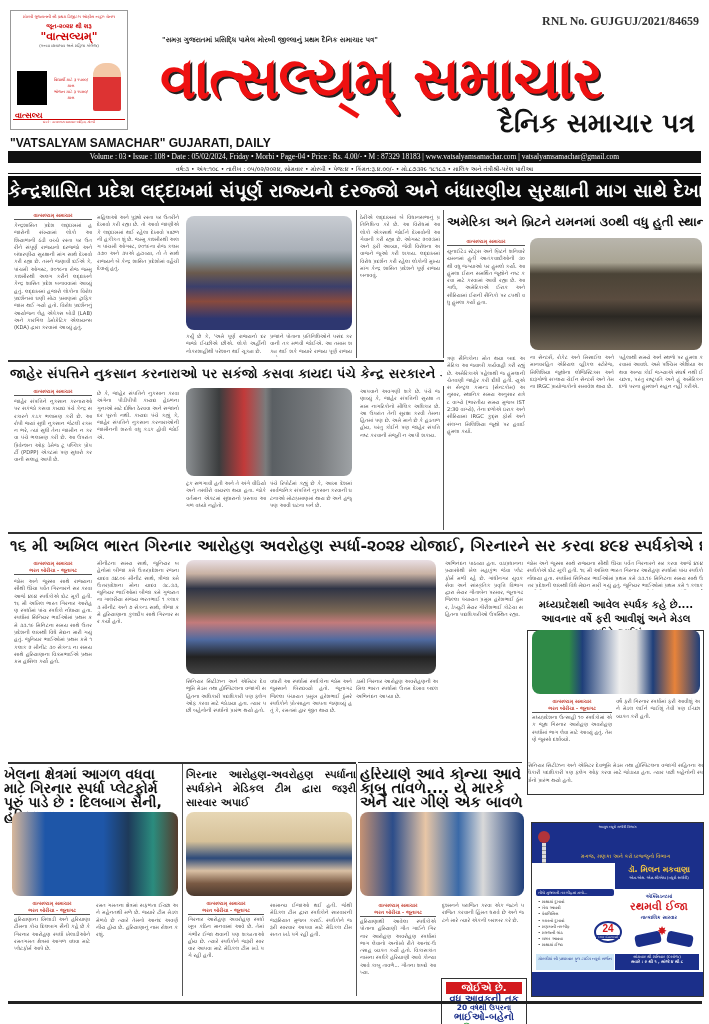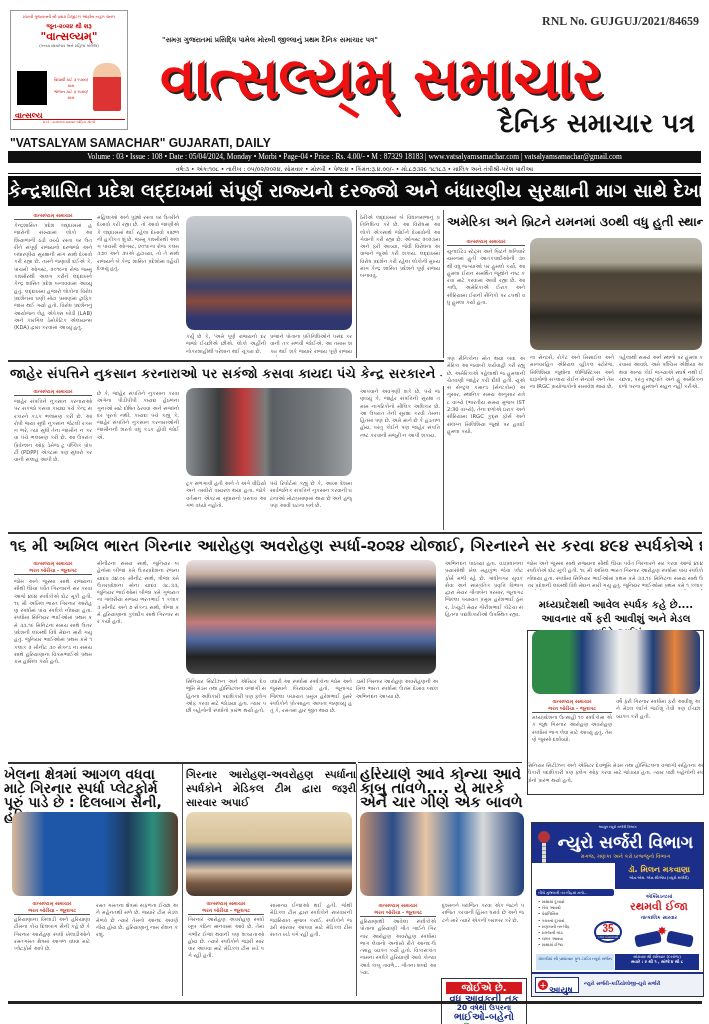--- a/index.html
+++ b/index.html
@@ -53,21 +53,21 @@
   <div class="ad-brand">વાત્સલ્ય</div>
   <div class="ad-foot">સંપર્ક : વાત્સલ્યમ સમાચાર ઓફિસ, મોરબી</div>
 </div>
 
 <div class="abs rnl">RNL No. GUJGUJ/2021/84659</div>
 <div class="abs tagline">"સમગ્ર ગુજરાતમાં પ્રસિદ્ધિ પામેલ મોરબી જીલ્લાનું પ્રથમ દૈનિક સમાચાર પત્ર"</div>
 <div class="abs logo">વાત્સલ્યમ્ સમાચાર</div>
 <div class="abs" style="left:338px;top:108px;width:22px;height:5px;background:#e11;transform:rotate(32deg);"></div>
 <div class="abs sublogo">દૈનિક સમાચાર પત્ર</div>
 <div class="abs eng-title">"VATSALYAM SAMACHAR" GUJARATI, DAILY</div>
-<div class="abs infobar">Volume : 03 • Issue : 108 • Date : 05/04/2024, Monday  • Morbi • Page-04 • Price : Rs. 4.00/- • M : 87329 18183 | www.vatsalyamsamachar.com | vatsalyamsamachar@gmail.com</div>
+<div class="abs infobar">Volume : 03 • Issue : 108 • Date : 05/02/2024, Friday  • Morbi • Page-04 • Price : Rs. 4.00/- • M : 87329 18183 | www.vatsalyamsamachar.com | vatsalyamsamachar@gmail.com</div>
 <div class="abs gujbar">વર્ષ:૩  •  અંક:૧૦૮  •  તારીખ : ૦૫/૦૨/૨૦૨૪, સોમવાર  •  મોરબી  •  પેજ:૪  •  કિંમત:રૂ.૪.૦૦/-  •  મો.૮૭૩૨૯ ૧૮૧૮૩  •  માલિક અને તંત્રીશ્રી-પરેશ પારીઆ</div>
 <div class="abs lead">કેન્દ્રશાસિત પ્રદેશ લદ્દાખમાં સંપૂર્ણ રાજ્યનો દરજ્જો અને બંધારણીય સુરક્ષાની માગ સાથે દેખાવો</div>
 
 <div class="abs byline" style="left:14px;top:212px;width:78px;border-bottom:1px solid #555;">વાત્સલ્યમ્ સમાચાર</div>
 <div class="abs txt" style="left:14px;top:222px;width:78px;height:130px;">કેન્દ્રશાસિત પ્રદેશ લદ્દાખમાં હજારોની સંખ્યામાં લોકો આ શિયાળાની ઠંડી વચ્ચે રસ્તા પર ઉતરીને સંપૂર્ણ રાજ્યનો દરજ્જો અને બંધારણીય સુરક્ષાની માંગ સાથે દેખાવો કરી રહ્યા છે. તમને જણાવી દઈએ કે, પાંચમી ઓગસ્ટ, ૨૦૧૯ના રોજ જમ્મુ કાશ્મીરથી અલગ કરીને લદ્દાખને કેન્દ્ર શાસિત પ્રદેશ બનાવવામાં આવ્યું હતું. લદ્દાખમાં હજારો લોકોના વિરોધ પ્રદર્શનમાં ઘણી મોટા પ્રમાણમાં ટ્રાફિક જામ થઈ ગયો હતો. વિરોધ પ્રદર્શનનું આયોજન લેહ એપેક્સ બોડી (LAB) અને કારગિલ ડેમોક્રેટિક એલાયન્સ (KDA) દ્વારા કરવામાં આવ્યું હતું.</div>
 <div class="abs txt" style="left:97px;top:214px;width:82px;height:140px;">મહિલાઓ અને પુરૂષો રસ્તા પર ઉતરીને દેખાવો કરી રહ્યા છે. તો આવો જાણીએ કે લદ્દાખમાં થઈ રહેલા દેખાવો પાછળની હકીકત શું છે. જમ્મુ કાશ્મીરથી અલગ પાંચમી ઓગસ્ટ, ૨૦૧૯ના રોજ કલમ ૩૭૦ અને ૩૫એ હટાવ્યા, તો તે સાથે રાજ્યને બે કેન્દ્ર શાસિત પ્રદેશોમાં વહેંચી દેવાયું હતું.</div>
 <div class="abs photo" style="left:186px;top:216px;width:166px;height:114px;background:linear-gradient(#c8ccd2 0%,#aab0b8 30%,#7f8a8f 40%,#6b5a4d 50%,#3b3f6b 62%,#894a3d 75%,#2e3770 90%);"></div>
 <div class="abs txt" style="left:186px;top:333px;width:80px;height:24px;">કર્યું છે કે, 'અમે પૂર્ણ રાજ્યનો દરજ્જો ઈચ્છીએ છીએ. લોકો અહીંની નોકરશાહીથી પરેશાન થઈ ચૂક્યા છે.</div>
 <div class="abs txt" style="left:270px;top:333px;width:82px;height:24px;">પ્રજાને પોતાના પ્રતિનિધિઓને પસંદ કરવાની તક મળવી જોઈએ. આ તમામ શક્ય થઈ શકે જ્યારે રાજ્ય પૂર્ણ રાજ્ય બને.</div>
 <div class="abs vr" style="left:356px;top:210px;height:148px;"></div>
@@ -152,21 +152,20 @@
   <div style="color:#1b2f8a;font-weight:bold;font-size:10px;text-align:center;line-height:9px;">ભાઈઓ-બહેનો</div>
   <div style="color:#d3191d;font-weight:bold;font-size:9.5px;text-align:right;line-height:11px;font-family:'Liberation Sans',sans-serif;"><span style="color:#2a9d3a;">✆</span><span>99254 82466</span></div>
 </div>
 
 <div class="abs txt" style="left:527px;top:762px;width:176px;height:50px;">સિનિયર સિટીઝન અને એમિટર દેવભૂમિ મેડમ તથા હોસ્પિટલના વજાગી સહિતના અધિકારી પદાધિકારી પણ ફ્લેગ ઓફ કરવા માટે જોડાયા હતા. ત્યાર પછી બહેનોની સ્પર્ધાનો પ્રારંભ થયો હતો.</div>
 
 <div class="abs" style="left:531px;top:822px;width:173px;height:175px;background:#1b2f8a;border:1px solid #333;overflow:hidden;">
   <div style="position:absolute;left:0;right:0;top:2px;font-size:3.5px;color:#fff;text-align:center;">આયુષ ન્યુરો સર્જરી વિભાગ</div>
   <div style="position:absolute;left:6px;top:8px;width:12px;height:12px;border-radius:50%;background:#b0343a;"></div>
   <div style="position:absolute;left:10px;top:20px;width:4px;height:50px;background:repeating-linear-gradient(#ddd 0 3px,#999 3px 4px);"></div>
-  <div style="position:absolute;left:20px;top:9px;right:4px;color:#fff;font-weight:bold;font-size:17px;line-height:20px;text-align:center;">ન્યુરો સર્જરી વિભાગ</div>
   <div style="position:absolute;left:20px;top:30px;right:4px;color:#ffcf3f;font-size:5.5px;text-align:center;">મગજ, મણકા અને કરોડરજ્જુનો વિભાગ</div>
   <div style="position:absolute;left:0;right:0;top:40px;bottom:24px;background:#fff;">
     <div style="position:absolute;right:0;top:0;width:88px;height:26px;background:#1b2f8a;color:#fff;padding:2px;">
       <div style="color:#ffcf3f;font-weight:bold;font-size:8px;text-align:center;">ડૉ. મિલન મકવાણા</div>
       <div style="font-size:3.8px;text-align:center;">એમ.એસ. એમ.સીએચ (ન્યુરો સર્જરી)</div>
     </div>
     <div style="position:absolute;left:4px;top:26px;width:78px;background:#1b2f8a;color:#fff;font-size:3.8px;padding:1px 2px;border-radius:2px;">નીચે મુજબની તકલીફમાં મળો...</div>
     <ul style="position:absolute;left:6px;top:36px;width:74px;list-style:none;font-size:4px;color:#222;line-height:6.2px;">
       <li>• <span>માથામાં દુખાવો</span></li>
       <li>• <span>ખેંચ આવવી</span></li>
@@ -174,35 +173,29 @@
       <li>• <span>કમરનો દુખાવો</span></li>
       <li>• <span>મણકાની તકલીફ</span></li>
       <li>• <span>મગજની ગાંઠ</span></li>
       <li>• <span>ચક્કર આવવા</span></li>
       <li>• <span>માથામાં ઈજા</span></li>
     </ul>
     <div style="position:absolute;right:4px;top:30px;width:80px;text-align:center;color:#1b2f8a;font-size:5px;font-weight:bold;">એક્સિડન્ટમાં</div>
     <div style="position:absolute;right:4px;top:37px;width:80px;text-align:center;color:#d3191d;font-size:11px;font-weight:bold;">રથમવી ઈજા</div>
     <div style="position:absolute;right:4px;top:51px;width:80px;text-align:center;color:#1b2f8a;font-size:5px;font-weight:bold;">તાત્કાલિક સારવાર</div>
     <div style="position:absolute;left:62px;top:58px;width:28px;height:22px;border-radius:50%;border:2px solid #1b2f8a;text-align:center;">
-      <div style="color:#d3191d;font-weight:bold;font-size:10px;line-height:12px;font-family:'Liberation Sans',sans-serif;">35</div>
+      <div style="color:#d3191d;font-weight:bold;font-size:10px;line-height:12px;font-family:'Liberation Sans',sans-serif;">24</div>
       <div style="background:#1b2f8a;color:#fff;font-size:2.8px;">કલાક ઈમરજન્સી</div>
     </div>
     <div style="position:absolute;right:8px;top:62px;width:64px;height:24px;">
       <div style="position:absolute;left:4px;top:8px;width:26px;height:12px;background:#1b2f8a;border-radius:4px;transform:rotate(-12deg);"></div>
       <div style="position:absolute;right:2px;top:8px;width:26px;height:12px;background:#1b2f8a;border-radius:4px;transform:rotate(12deg);"></div>
       <div style="position:absolute;left:26px;top:0;color:#d3191d;font-size:12px;line-height:12px;">✸</div>
     </div>
   </div>
   <div style="position:absolute;left:4px;bottom:26px;width:78px;height:16px;background:#cde6f7;color:#1b2f8a;font-size:4px;text-align:center;padding-top:2px;">મોરબીમાં સૌ પ્રથમવાર ફુલ ટાઈમ ન્યુરો સર્જન</div>
   <div style="position:absolute;right:4px;bottom:26px;width:84px;height:16px;background:#1b2f8a;color:#fff;text-align:center;">
     <div style="font-size:4px;">સોમવાર થી શનિવાર (દરરોજ)</div>
     <div style="font-size:4.2px;font-weight:bold;">સવારે : ૯ થી ૧ , સાંજે ૪ થી ૮</div>
   </div>
-  <div style="position:absolute;left:0;right:0;bottom:0;height:22px;background:#eef1f8;">
-    <div style="position:absolute;left:3px;top:3px;width:44px;height:16px;background:#fff;border:1px solid #1b2f8a;">
-      <span style="display:inline-block;width:10px;height:10px;border-radius:50%;background:#d3191d;color:#fff;font-size:9px;line-height:10px;text-align:center;margin:2px 1px 0 2px;vertical-align:top;">+</span><span style="color:#1b2f8a;font-weight:bold;font-size:9px;">આયુષ</span>
-    </div>
-    <div style="position:absolute;left:52px;top:6px;right:4px;color:#1b2f8a;font-size:5px;font-weight:bold;">ન્યુરો સર્જરી-કાર્ડિયોલોજી-યુરો સર્જરી</div>
-  </div>
 </div>
 
 <div class="abs" style="left:8px;top:1001px;width:694px;height:3px;background:#222;"></div>
 
 </body></html>

